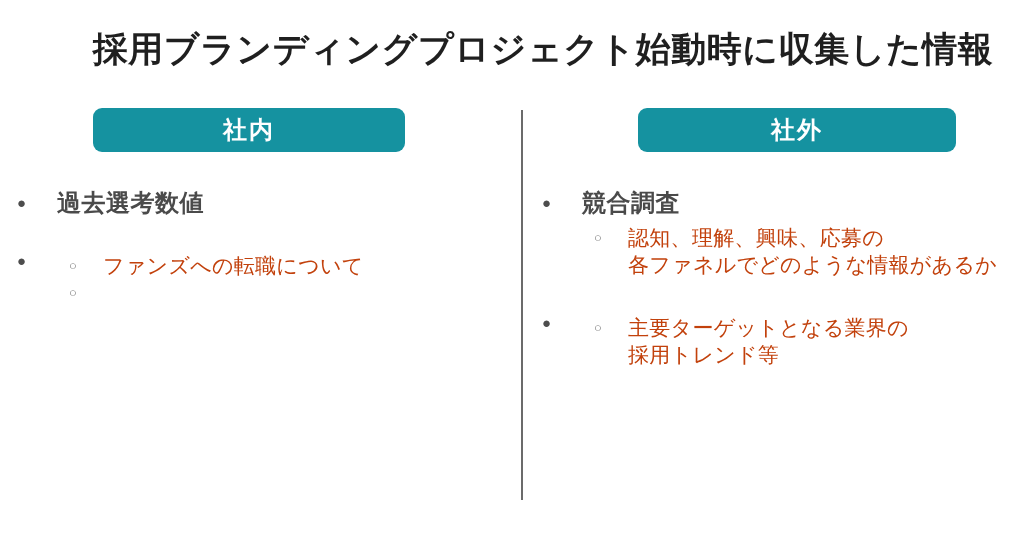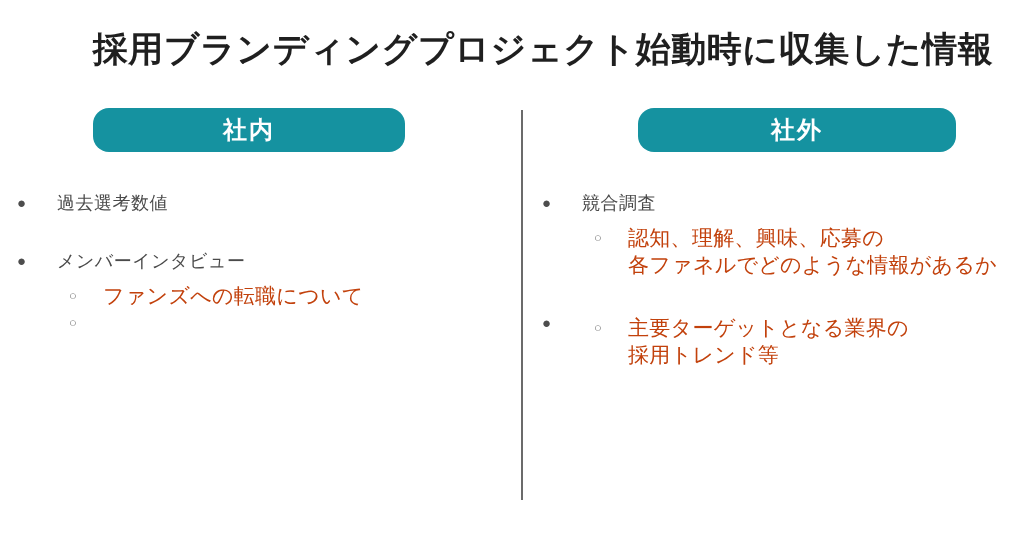--- a/index.html
+++ b/index.html
@@ -34,21 +34,21 @@
     top: 110px;
     width: 2px;
     height: 438px;
     background: #6b6b6b;
   }
   .header-box {
     position: absolute;
     top: 108px;
     height: 44px;
     background: #1592A0;
-    border-radius: 16px;
+    border-radius: 9px;
     display: flex;
     align-items: center;
     justify-content: center;
   }
   .header-box-left  { left: 93px;  width: 312px; }
   .header-box-right { left: 638px; width: 318px; }
   .header-label {
     color: #ffffff;
     font-size: 24px;
     font-weight: bold;
@@ -71,22 +71,22 @@
   .bullet {
     flex: 0 0 40px;
     font-size: 15px;
     line-height: 30px;
     color: #4d4d4d;
     text-align: left;
     padding-left: 2px;
   }
   .item-content { flex: 1; }
   .item-label {
-    font-size: 18px;
-    font-weight: normal;
+    font-size: 24px;
+    font-weight: bold;
     color: #4a4a4a;
     line-height: 30px;
     letter-spacing: 0.5px;
   }
   .sublist {
     margin: 6px 0 0 0;
     padding: 0;
     list-style: none;
   }
   .subitem {
@@ -124,21 +124,20 @@
   <ul class="list list-left">
     <li class="item">
       <span class="bullet">●</span>
       <div class="item-content">
         <div class="item-label">過去選考数値</div>
       </div>
     </li>
     <li class="item">
       <span class="bullet">●</span>
       <div class="item-content">
-        <div class="item-label">メンバーインタビュー</div>
         <ul class="sublist">
           <li class="subitem">
             <span class="sub-bullet">○</span>
             <span class="subitem-label">ファンズへの転職について</span>
           </li>
           <li class="subitem">
             <span class="sub-bullet">○</span>
           </li>
         </ul>
       </div>

